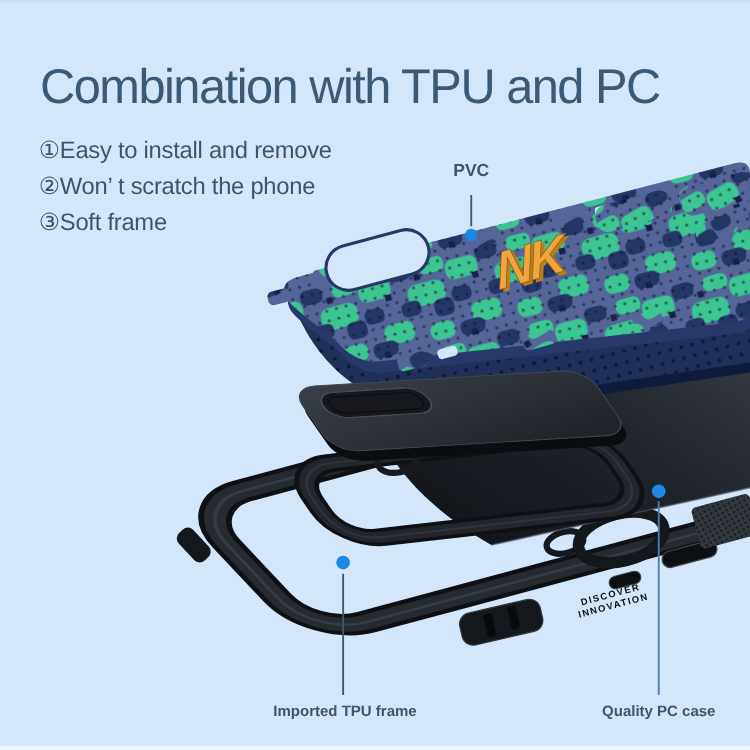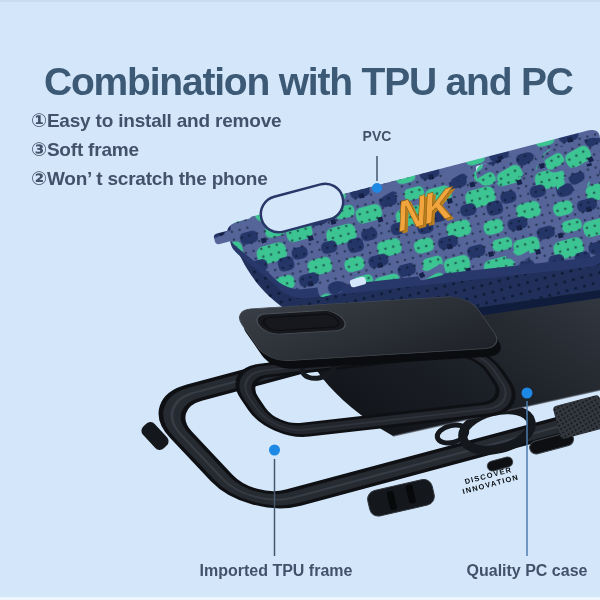--- a/index.html
+++ b/index.html
@@ -9,50 +9,50 @@
   html,body{margin:0;padding:0}
   body{
     width:600px;height:600px;overflow:hidden;
     background:var(--background);
     font-family:"Liberation Sans","DejaVu Sans",sans-serif;
   }
   .stage{position:relative;width:600px;height:600px}
   .strip-top{position:absolute;top:0;left:0;right:0;height:2px;background:#c9dcf1}
   .strip-bottom{position:absolute;bottom:0;left:0;right:0;height:3px;background:#f0f6fd}
   h1.title{
-    position:absolute;left:28px;top:44px;margin:16px;white-space:nowrap;
-    font-size:39px;font-weight:700;letter-spacing:-1.2px;color:var(--title);
+    position:absolute;left:28px;top:44px;margin:4px;white-space:nowrap;
+    font-size:39px;font-weight:400;letter-spacing:-1.2px;color:var(--title);
   }
   ul.features{position:absolute;left:31px;top:106px;margin:0;padding:0;list-style:none}
   ul.features li{
-    font-size:19px;font-weight:700;line-height:29px;letter-spacing:-0.2px;
+    font-size:19px;font-weight:400;line-height:29px;letter-spacing:-0.2px;
     color:var(--body-text);white-space:nowrap;
   }
   .callout{
     position:absolute;text-align:center;font-weight:600;color:var(--body-text);
-    font-size:16px;white-space:nowrap;
+    font-size:12px;white-space:nowrap;
   }
   .callout.pvc{left:337px;top:128px;width:80px;font-size:14px}
   .callout.tpu{left:166px;top:562px;width:220px}
   .callout.pc {left:427px;top:562px;width:200px}
   svg.product{position:absolute;left:0;top:0}
 </style>
 </head>
 <body>
 
 <div class="stage">
 
   <div class="strip-top"></div>
 
   <h1 class="title">Combination with TPU and PC</h1>
 
   <ul class="features">
     <li>①Easy to install and remove</li>
+    <li>②Won’ t scratch the phone</li>
     <li>③Soft frame</li>
-    <li>②Won’ t scratch the phone</li>
   </ul>
 
   <svg class="product" width="600" height="600" viewBox="0 0 600 600">
     <defs>
       <linearGradient id="pcGrad" x1="0" y1="1" x2="1" y2="0">
         <stop offset="0" stop-color="#0d0f13"></stop>
         <stop offset="0.45" stop-color="#1c2027"></stop>
         <stop offset="1" stop-color="#3a4049"></stop>
       </linearGradient>
       <linearGradient id="coverGrad" x1="0" y1="0" x2="1" y2="1">

